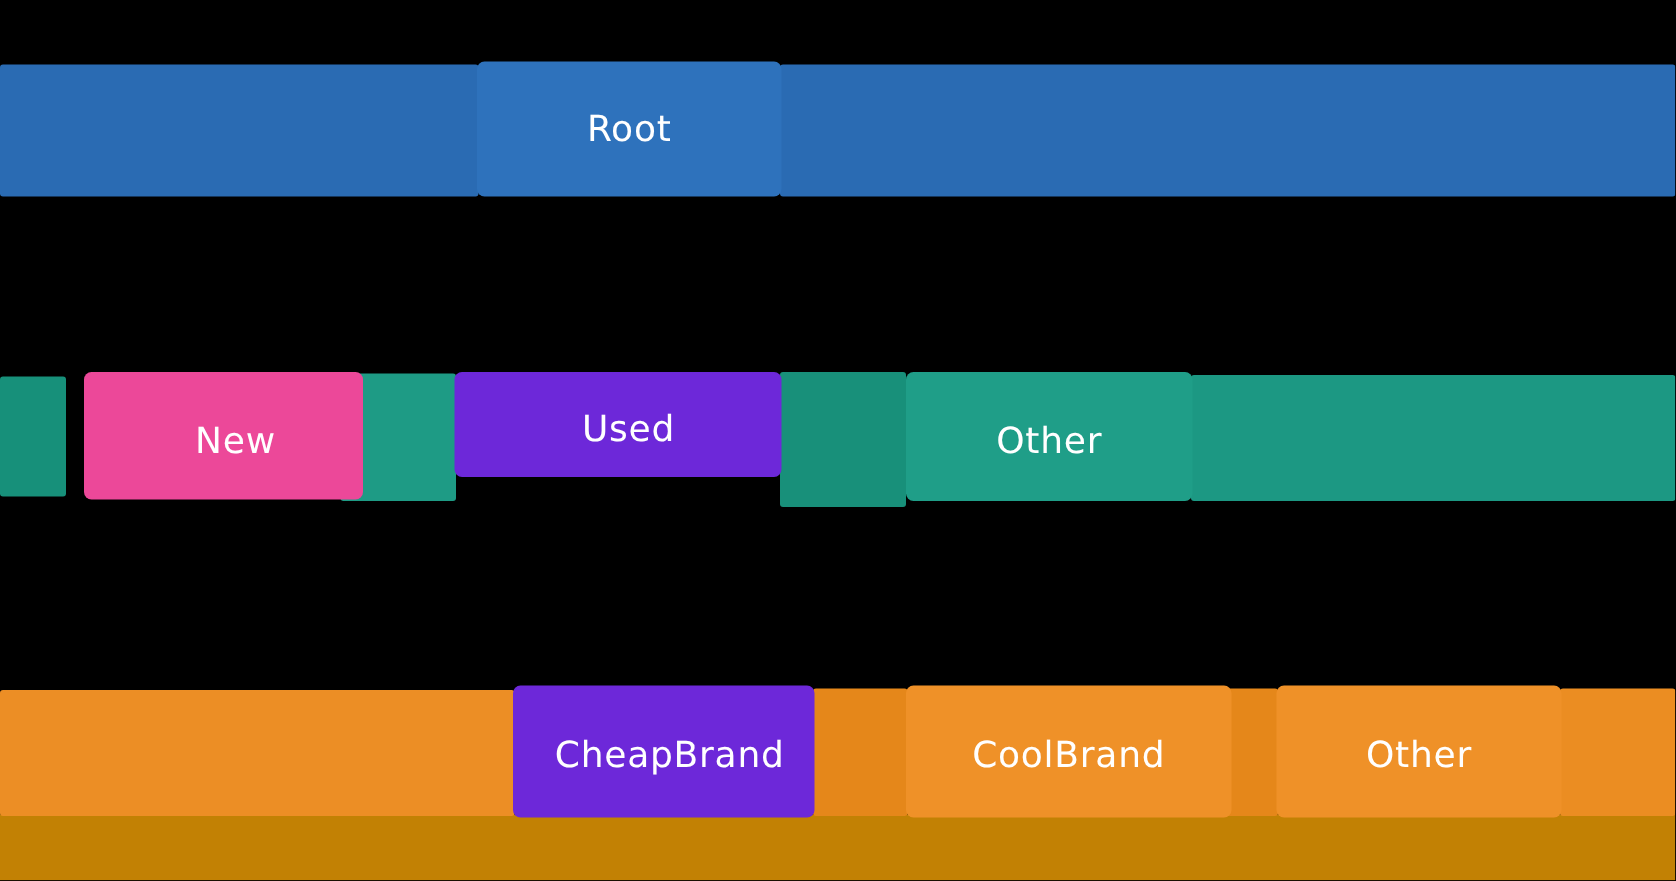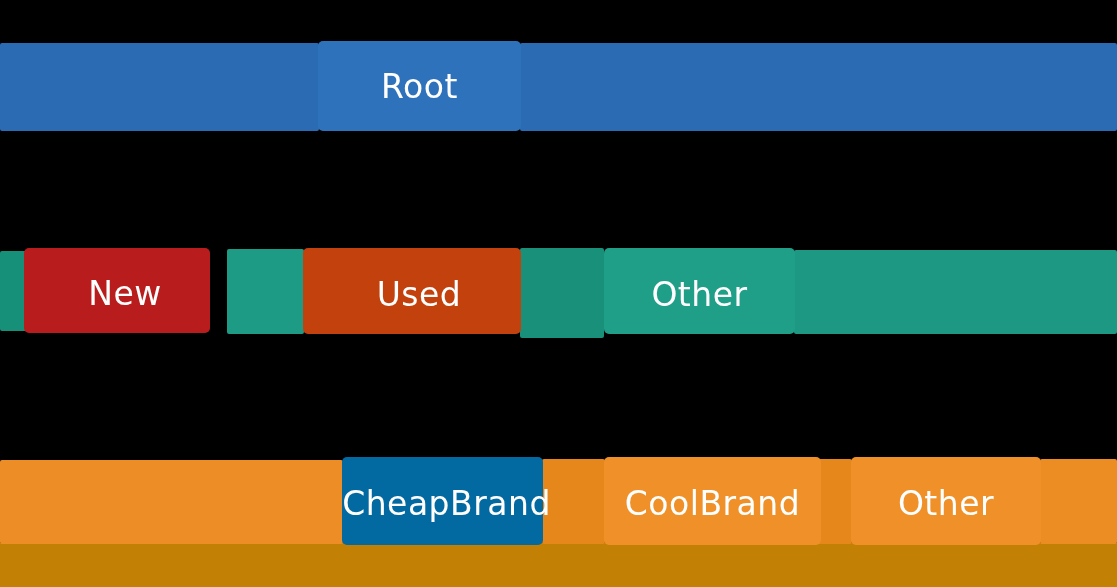--- a/index.html
+++ b/index.html
@@ -27,21 +27,21 @@
     box-sizing: border-box;
   }
   .seg.node {
     z-index: 2;
   }
   .seg.filler {
     z-index: 1;
   }
   .seg-label {
     color: #ffffff;
-    font-size: 33px;
+    font-size: 24px;
     font-weight: 400;
     letter-spacing: 0.5px;
     white-space: nowrap;
   }
   .baseline-strip {
     position: absolute;
     z-index: 0;
   }
 </style>
 </head>
@@ -51,36 +51,36 @@
     <div class="baseline-strip" style="left: 0px; top: 543px; width: 1117px; height: 44px; background: rgb(194, 129, 4);"></div>
     <div class="level">
       <div class="seg filler" style="left: 0px; top: 43px; width: 319px; height: 88px; background: rgb(42, 107, 179); border-radius: 2px;"></div>
       <div class="seg node" style="left: 318px; top: 41px; width: 203px; height: 90px; background: rgb(46, 114, 188); border-radius: 5px;">
         <span class="seg-label" style="transform: translate(0px, 0px);">Root</span>
       </div>
       <div class="seg filler" style="left: 520px; top: 43px; width: 597px; height: 88px; background: rgb(42, 107, 179); border-radius: 2px;"></div>
     </div>
     <div class="level">
       <div class="seg filler" style="left: 0px; top: 251px; width: 44px; height: 80px; background: rgb(23, 144, 122); border-radius: 2px;"></div>
-      <div class="seg node" style="left: 24px; top: 248px; width: 186px; height: 85px; background: #b91c1c; border-radius: 5px;">
+      <div class="seg node" style="left: 56px; top: 248px; width: 186px; height: 85px; background: #ec4899; border-radius: 5px;">
         <span class="seg-label" style="transform: translate(8px, 3px);">New</span>
       </div>
       <div class="seg filler" style="left: 227px; top: 249px; width: 77px; height: 85px; background: rgb(30, 155, 133); border-radius: 2px;"></div>
-      <div class="seg node" style="left: 303px; top: 248px; width: 218px; height: 86px; background: #c2410c; border-radius: 5px; text-align: right;">
+      <div class="seg node" style="left: 303px; top: 248px; width: 218px; height: 70px; background: #6d28d9; border-radius: 5px; text-align: right;">
         <span class="seg-label" style="transform: translate(7px, 3px);">Used</span>
       </div>
       <div class="seg filler" style="left: 520px; top: 248px; width: 84px; height: 90px; background: rgb(24, 144, 122); border-radius: 2px;"></div>
       <div class="seg node" style="left: 604px; top: 248px; width: 191px; height: 86px; background: rgb(31, 158, 136); border-radius: 5px;">
         <span class="seg-label" style="transform: translate(0px, 3px);">Other</span>
       </div>
       <div class="seg filler" style="left: 794px; top: 250px; width: 323px; height: 84px; background: rgb(28, 152, 131); border-radius: 2px;"></div>
     </div>
     <div class="level">
       <div class="seg filler" style="left: 0px; top: 460px; width: 343px; height: 84px; background: rgb(236, 142, 37); border-radius: 2px;"></div>
-      <div class="seg node" style="left: 342px; top: 457px; width: 201px; height: 88px; background: #0369a1; border-radius: 5px;">
+      <div class="seg node" style="left: 342px; top: 457px; width: 201px; height: 88px; background: #6d28d9; border-radius: 5px;">
         <span class="seg-label" style="transform: translate(4px, 2px);">CheapBrand</span>
       </div>
       <div class="seg filler" style="left: 542px; top: 459px; width: 63px; height: 85px; background: rgb(229, 135, 26); border-radius: 2px;"></div>
       <div class="seg node" style="left: 604px; top: 457px; width: 217px; height: 88px; background: rgb(239, 145, 40); border-radius: 5px;">
         <span class="seg-label" style="transform: translate(0px, 2px);">CoolBrand</span>
       </div>
       <div class="seg filler" style="left: 794px; top: 459px; width: 58px; height: 85px; background: rgb(229, 135, 26); border-radius: 2px;"></div>
       <div class="seg node" style="left: 851px; top: 457px; width: 190px; height: 88px; background: rgb(239, 145, 40); border-radius: 5px;">
         <span class="seg-label" style="transform: translate(0px, 2px);">Other</span>
       </div>

